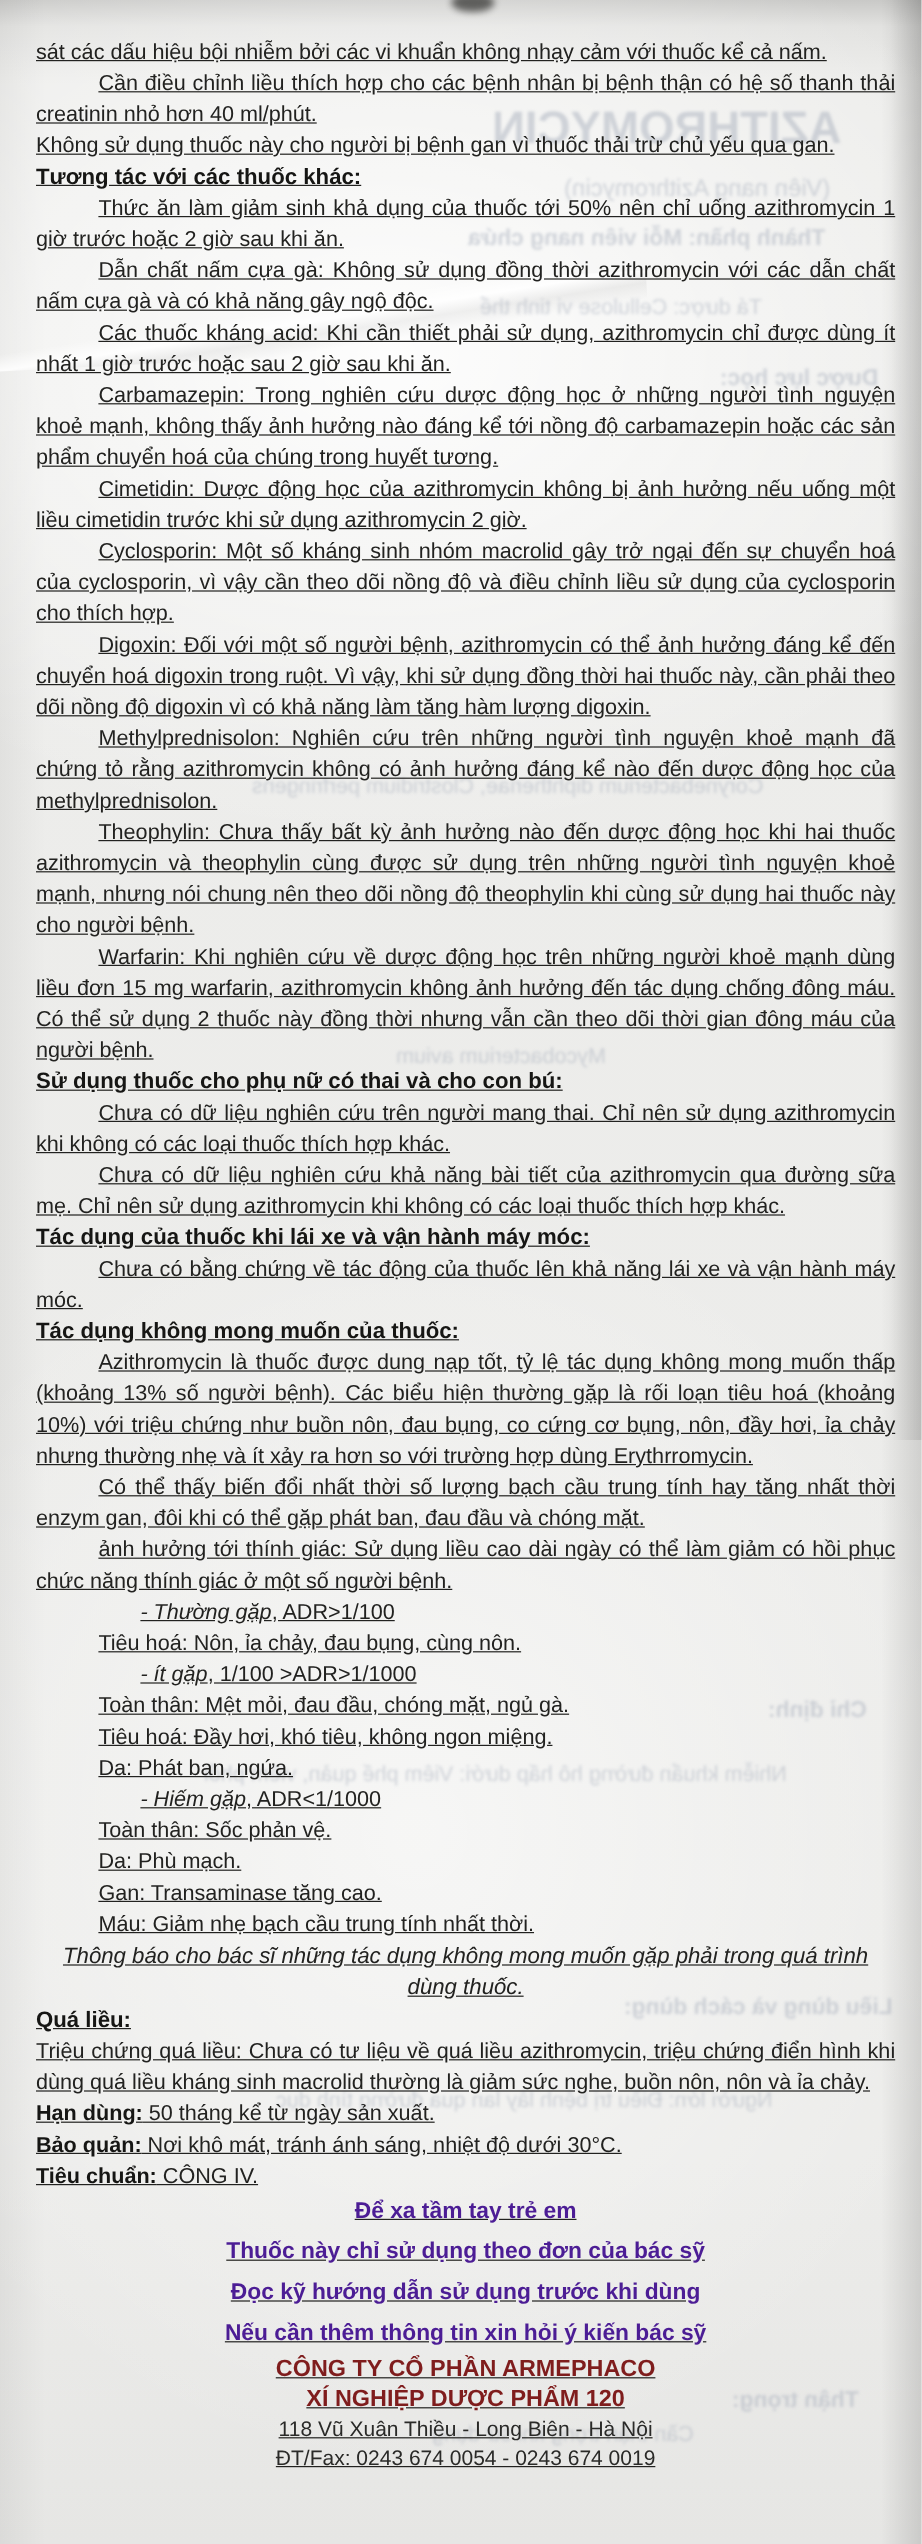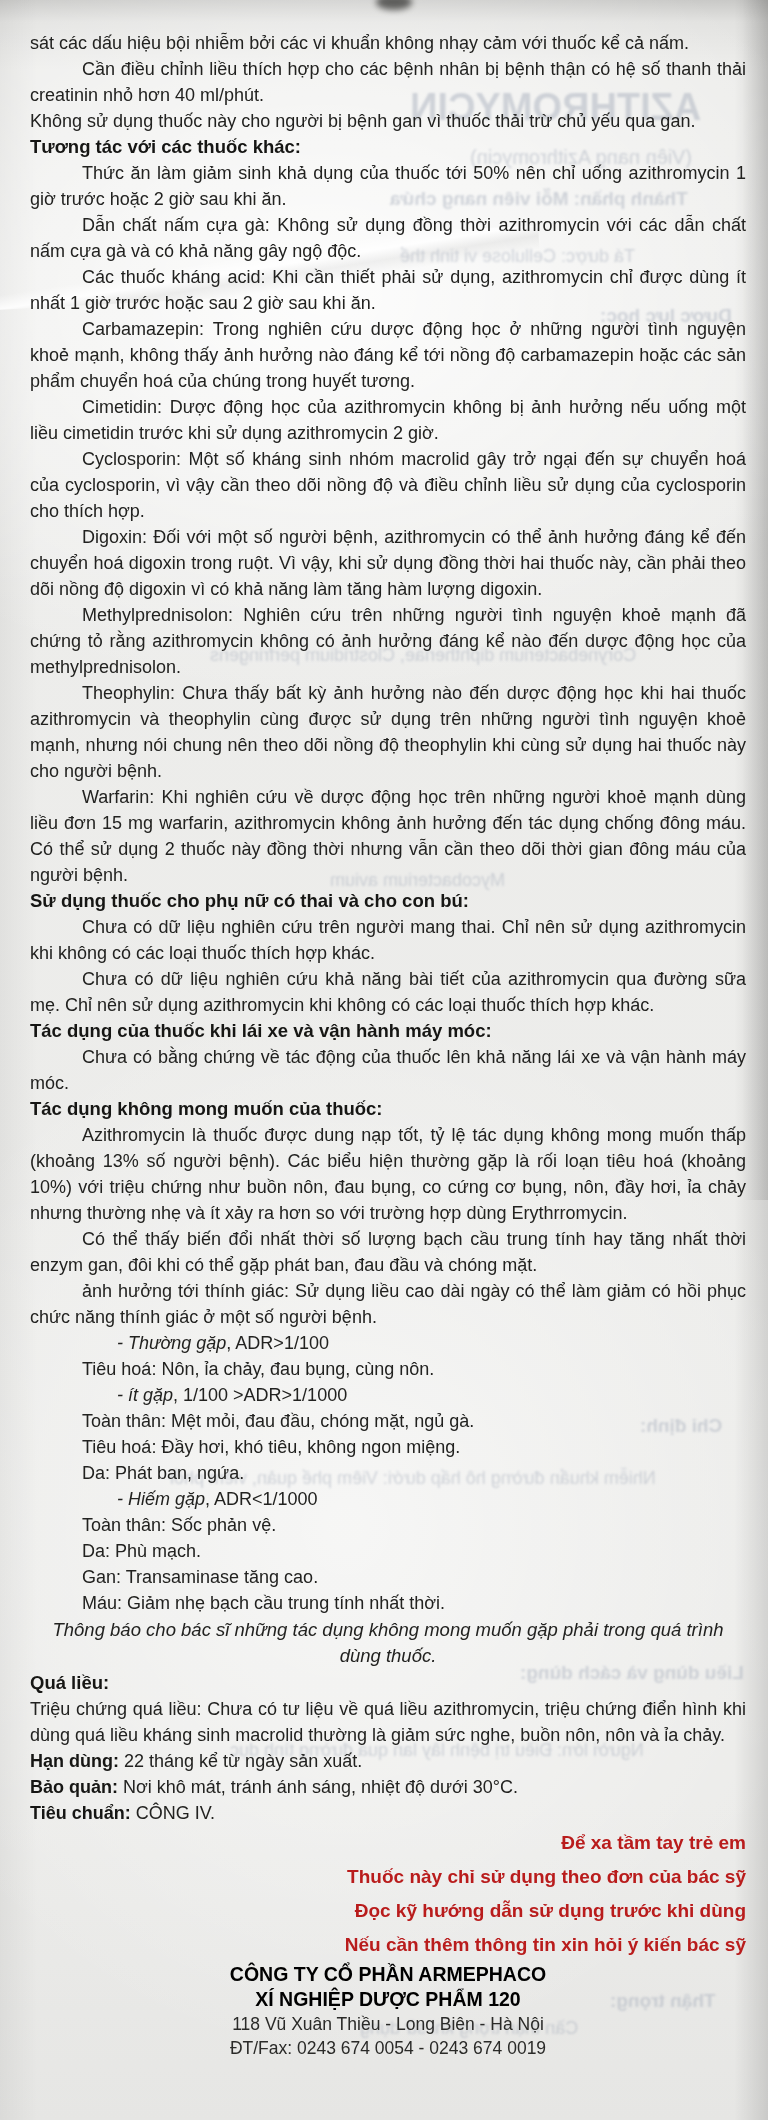--- a/index.html
+++ b/index.html
@@ -30,33 +30,33 @@
     position:absolute;top:-6px;left:376px;width:36px;height:16px;z-index:3;
     background:#4a4a48;border-radius:50%;filter:blur(3px);opacity:.85;
   }
   .ghost-layer{position:absolute;inset:0;z-index:1;pointer-events:none;}
   .ghost{
     position:absolute;white-space:nowrap;color:#a9b0bd;opacity:.5;
     filter:blur(1.2px);transform:scaleX(-1);
   }
   .content{
     position:absolute;left:30px;right:22px;top:30px;z-index:2;
-    color:#222220;font-size:18px;line-height:26px;
+    color:#222220;font-size:18px;line-height:26px;text-decoration:underline;
   }
   .content p{margin:0;}
   .body{text-align:justify;}
   .indent{text-indent:52px;}
   .heading{font-weight:700;font-size:18.5px;color:#161614;}
   .list{padding-left:52px;}
   .adr{padding-left:52px;}
   .adr .em{font-style:italic;margin-left:35px;}
   .center-italic{text-align:center;font-style:italic;font-size:18.5px;padding:1px 6px;}
   .labeled b{color:#161614;margin-top:12px;}
-  .center-bold{text-align:right;font-weight:700;font-size:19px;line-height:34px;color:#b91c1c;}
-  .company-name{text-align:center;font-weight:700;font-size:19.5px;line-height:25px;color:#000000;}
+  .center-bold{text-align:center;font-weight:700;font-size:19px;line-height:34px;color:#4c1d95;}
+  .company-name{text-align:center;font-weight:700;font-size:19.5px;line-height:25px;color:#7f1d1d;}
   .company-line{text-align:center;font-size:17.5px;line-height:24px;color:#2a2a28;}
   .gap-top{margin-top:14px;}
   .gap-top-lg{margin-top:18px;}
 </style>
 </head>
 <body>
 
 <div class="paper"></div>
 <div class="crease-top"></div>
 <div class="crease-right"></div>
@@ -109,21 +109,21 @@
     <p class="list">Tiêu hoá: Đầy hơi, khó tiêu, không ngon miệng.</p>
     <p class="list">Da: Phát ban, ngứa.</p>
     <p class="adr"><span class="em">- Hiếm gặp</span><span>, ADR&lt;1/1000</span></p>
     <p class="list">Toàn thân: Sốc phản vệ.</p>
     <p class="list">Da: Phù mạch.</p>
     <p class="list">Gan: Transaminase tăng cao.</p>
     <p class="list">Máu: Giảm nhẹ bạch cầu trung tính nhất thời.</p>
     <p class="center-italic">Thông báo cho bác sĩ những tác dụng không mong muốn gặp phải trong quá trình dùng thuốc.</p>
     <p class="heading gap-top">Quá liều:</p>
     <p class="body">Triệu chứng quá liều: Chưa có tư liệu về quá liều azithromycin, triệu chứng điển hình khi dùng quá liều kháng sinh macrolid thường là giảm sức nghe, buồn nôn, nôn và ỉa chảy.</p>
-    <p class="labeled"><b>Hạn dùng:</b><span> 22 tháng kể từ ngày sản xuất.</span></p>
+    <p class="labeled"><b>Hạn dùng:</b><span> 50 tháng kể từ ngày sản xuất.</span></p>
     <p class="labeled"><b>Bảo quản:</b><span> Nơi khô mát, tránh ánh sáng, nhiệt độ dưới 30°C.</span></p>
     <p class="labeled"><b>Tiêu chuẩn:</b><span> CÔNG IV.</span></p>
     <p class="center-bold gap-top">Để xa tầm tay trẻ em</p>
     <p class="center-bold">Thuốc này chỉ sử dụng theo đơn của bác sỹ</p>
     <p class="center-bold">Đọc kỹ hướng dẫn sử dụng trước khi dùng</p>
     <p class="center-bold">Nếu cần thêm thông tin xin hỏi ý kiến bác sỹ</p>
     <p class="company-name gap-top-lg">CÔNG TY CỔ PHẦN ARMEPHACO</p>
     <p class="company-name">XÍ NGHIỆP DƯỢC PHẨM 120</p>
     <p class="company-line">118 Vũ Xuân Thiều - Long Biên - Hà Nội</p>
     <p class="company-line">ĐT/Fax: 0243 674 0054 - 0243 674 0019</p>

